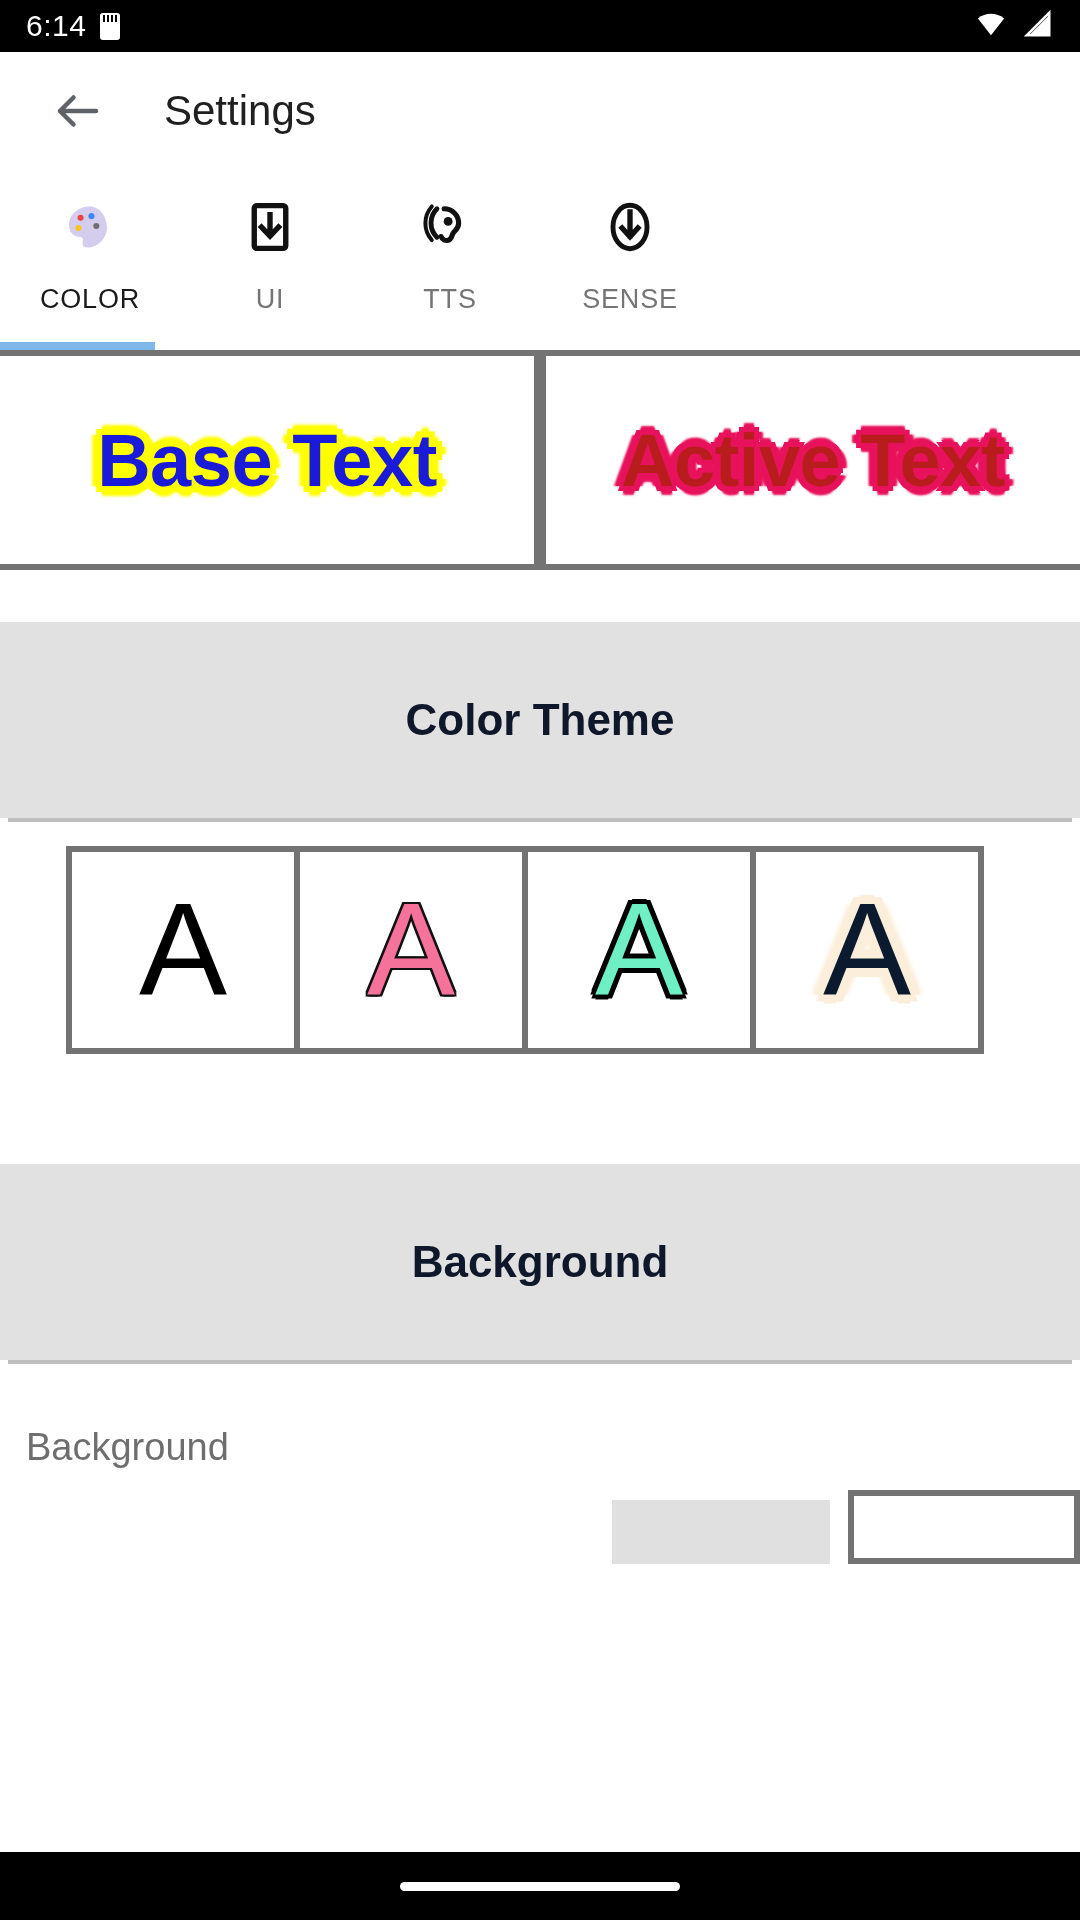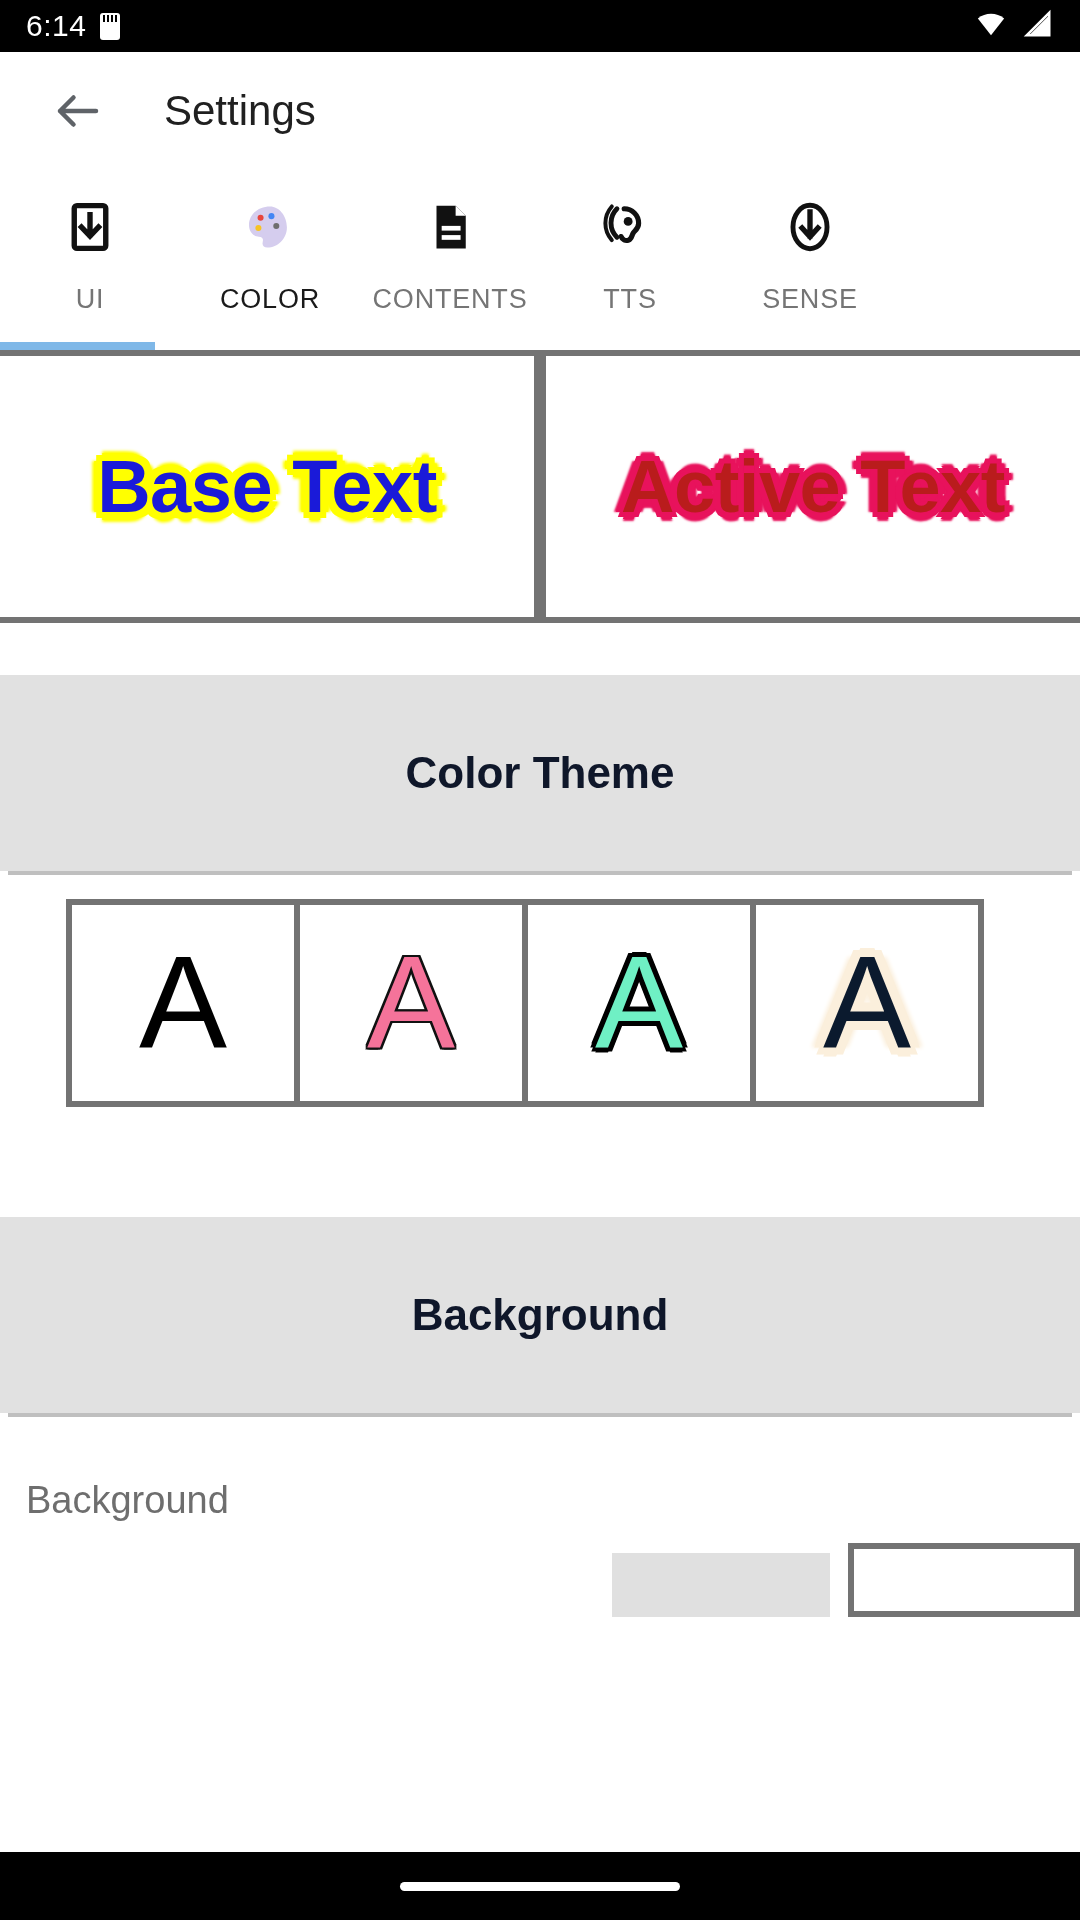--- a/index.html
+++ b/index.html
@@ -39,21 +39,21 @@
   }
   .tab-icon { height:70px; display:flex; align-items:center; justify-content:center; }
   .tab-label { margin-top:22px; font-size:27px; letter-spacing:.8px; color:#757575; white-space:nowrap; }
   .tab.active .tab-label { color:#1a1a1a; }
   #tab-indicator {
     position:absolute; left:0; bottom:0; width:155px; height:8px; background:#7FB8E8;
   }
 
   
   #preview-row {
-    height:273px; display:flex; background:#737373;
+    height:220px; display:flex; background:#737373;
     border-top:6px solid #737373; border-bottom:6px solid #737373;
   }
   .preview-panel {
     flex:1; background:#ffffff; display:flex; align-items:center; justify-content:center;
     overflow:hidden;
   }
   #preview-divider { width:12px; background:#737373; }
   .preview-text { font-size:74px; font-weight:700; white-space:nowrap; letter-spacing:-.5px; }
   #base-text-preview {
     color:#1A1AD9;
@@ -155,54 +155,43 @@
   <div id="back-button">
     <svg width="54" height="54" viewBox="0 0 24 24">
       <path d="M20 12 H4 M10 6 L4 12 L10 18" fill="none" stroke="#5F6368" stroke-width="2" stroke-linecap="round" stroke-linejoin="round"></path>
     </svg>
   </div>
   <div id="app-title">Settings</div>
 </div>
 
 <div id="tab-bar">
 
-  <div class="tab">
-    <div class="tab-icon">
-      <svg width="54" height="54" viewBox="0 0 24 24">
-        <rect x="5" y="2.5" width="14" height="19" rx="1.2" fill="none" stroke="#111" stroke-width="2.4"></rect>
-        <path d="M12 6.5 V15.5 M8.2 12 L12 16 L15.8 12" fill="none" stroke="#111" stroke-width="2.4" stroke-linecap="square"></path>
-      </svg>
-    </div>
-    <div class="tab-label">UI</div>
-  </div>
-
   <div class="tab active">
     <div class="tab-icon">
       <svg width="58" height="58" viewBox="0 0 24 24">
         <path d="M12 3.5c-5 0-8.7 3.4-8.7 7.6 0 3.2 2.1 4.9 4.1 4.9 1.1 0 1.7.5 1.7 1.4 0 .5-.2.9-.2 1.4 0 1 .8 1.7 2 1.7 4.3 0 8.1-3.6 8.1-8.4 0-4.7-3.2-8.6-7-8.6z" fill="#D5CDEE"></path>
         <circle cx="8.1" cy="8.2" r="1.25" fill="#E8453C"></circle>
         <circle cx="12.6" cy="7.5" r="1.25" fill="#4285F4"></circle>
         <circle cx="7.2" cy="12.4" r="1.25" fill="#F7C325"></circle>
         <circle cx="14.6" cy="11.6" r="1.25" fill="#6E6E6E"></circle>
       </svg>
     </div>
     <div class="tab-label">COLOR</div>
   </div>
 
   <div class="tab">
     <div class="tab-icon">
       <svg width="54" height="54" viewBox="0 0 24 24">
-        <path d="M6 2.5 h8.5 L19 7 v14.5 H6 Z" fill="#111"></path>
-        <path d="M14.5 2.5 V7 H19" fill="#fff"></path>
-        <rect x="8.3" y="11.5" width="8.4" height="2.1" fill="#fff"></rect>
-        <rect x="8.3" y="15.6" width="8.4" height="2.1" fill="#fff"></rect>
-      </svg>
-    </div>
-    <div class="tab-label">CONTENTS</div>
-  </div>
+        <rect x="5" y="2.5" width="14" height="19" rx="1.2" fill="none" stroke="#111" stroke-width="2.4"></rect>
+        <path d="M12 6.5 V15.5 M8.2 12 L12 16 L15.8 12" fill="none" stroke="#111" stroke-width="2.4" stroke-linecap="square"></path>
+      </svg>
+    </div>
+    <div class="tab-label">UI</div>
+  </div>
+
 
   <div class="tab">
     <div class="tab-icon">
       <svg width="56" height="56" viewBox="0 0 24 24">
         <path d="M9.5 4.2 a6.2 6.2 0 0 1 6.2 6.2 c0 2.2-1.4 3-2.2 4 -.8 1-.6 2.6-2.1 3.2
                  a2.4 2.4 0 0 1-3.2-1.5" fill="none" stroke="#111" stroke-width="2.2" stroke-linecap="round"></path>
         <circle cx="11.2" cy="9.6" r="1.9" fill="#111"></circle>
         <path d="M6.4 4.2 a8.6 8.6 0 0 0 0 12.2" fill="none" stroke="#111" stroke-width="2.1" stroke-linecap="round"></path>
         <path d="M4.2 3.2 a10.8 10.8 0 0 0 0 14.4" fill="none" stroke="#111" stroke-width="1.7" stroke-linecap="round"></path>
       </svg>

